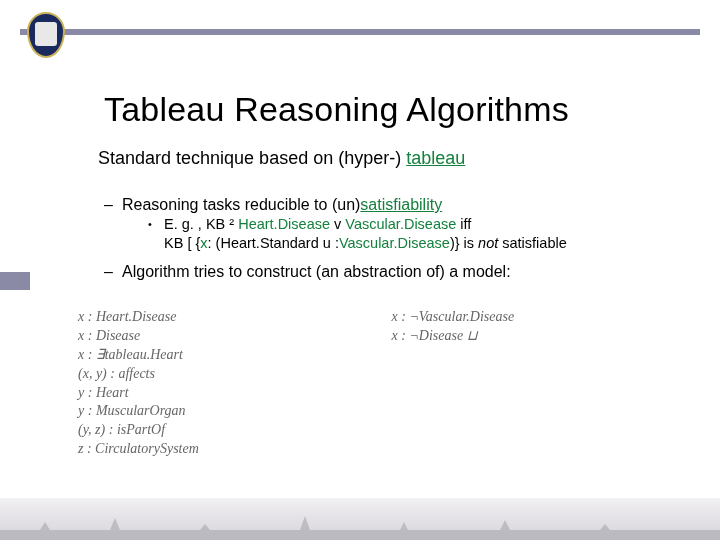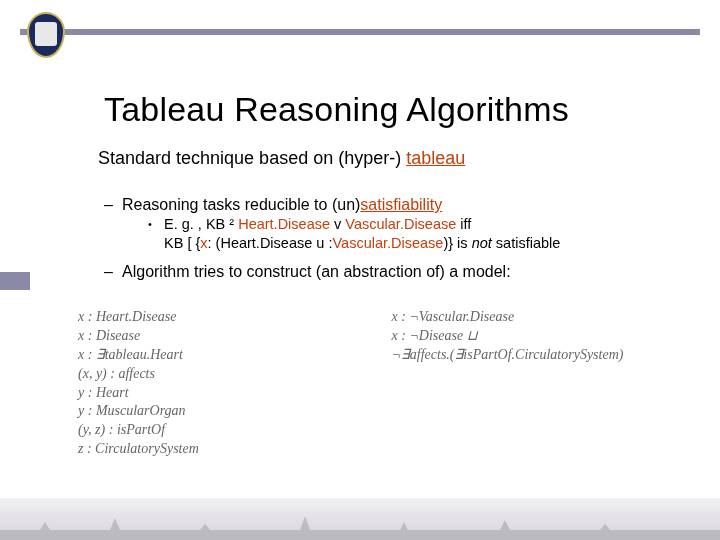--- a/index.html
+++ b/index.html
@@ -54,21 +54,21 @@
     letter-spacing: 0.2px;
     margin-left: 24px;
   }
   .sub1 {
     position: absolute;
     top: 148px;
     left: 98px;
     font-size: 18px;
     color: #000;
   }
-  .hl { color: #c2410c; text-decoration: underline; }
+  .hl { color: #15803d; text-decoration: underline; }
   .lvl2 {
     position: absolute;
     left: 122px;
     font-size: 16px;
     color: #000;
   }
   .dash::before {
     content: "–";
     position: absolute;
     left: -18px;
@@ -129,39 +129,38 @@
 <div class="sub1">
   <span>Standard technique based on (hyper-) </span><span class="hl">tableau</span>
 </div>
 
 <div class="lvl2 dash" style="top:196px;">
   <span>Reasoning tasks reducible to (un)</span><span class="hl">satisfiability</span>
 </div>
 
 <div class="lvl3 dot" style="top:215px;">
   <span>E. g. , KB </span><span>²</span><span class="hl" style="text-decoration:none;"> Heart.Disease </span><span>v</span><span class="hl" style="text-decoration:none;"> Vascular.Disease</span><span> iff</span><br>
-  <span>KB </span><span>[ {</span><span class="hl" style="text-decoration:none;">x</span><span>: (Heart.Disease </span><span>u</span><span> :</span><span class="hl" style="text-decoration:none;">Vascular.Disease</span><span>)} is </span><span class="italic">not</span><span> satisfiable</span>
+  <span>KB </span><span>[ {</span><span class="hl" style="text-decoration:none;">x</span><span>: (Heart.Standard </span><span>u</span><span> :</span><span class="hl" style="text-decoration:none;">Vascular.Disease</span><span>)} is </span><span class="italic">not</span><span> satisfiable</span>
 </div>
 
 <div class="lvl2 dash" style="top:263px;">Algorithm tries to construct (an abstraction of) a model:</div>
 
 <div class="math-area">
   <div class="math-col-left">
     <div class="mi">x : Heart.Disease</div>
     <div class="mi">x : Disease</div>
     <div class="mi">x : ∃tableau.Heart</div>
     <div class="mi">(x, y) : affects</div>
     <div class="mi">y : Heart</div>
     <div class="mi">y : MuscularOrgan</div>
     <div class="mi">(y, z) : isPartOf</div>
     <div class="mi">z : CirculatorySystem</div>
   </div>
   <div class="math-col-right">
     <div class="mi">x : ¬Vascular.Disease</div>
     <div class="mi">x : ¬Disease ⊔</div>
-    <div class="mi">   ¬∃affects.(∃isPartOf.CirculatorySystem)</div>
   </div>
 </div>
 
 <div class="footer-shade"></div>
 <svg class="footer-skyline" viewBox="0 0 720 28" preserveAspectRatio="none">
   <path d="M0,28 L0,18 L40,18 L45,10 L50,18 L110,18 L115,6 L120,18 L200,18 L205,12 L210,18 L300,18 L305,4 L310,18 L400,18 L404,10 L408,18 L500,18 L505,8 L510,18 L600,18 L605,12 L610,18 L720,18 L720,28 Z"></path>
 </svg>
 
 </body></html>

